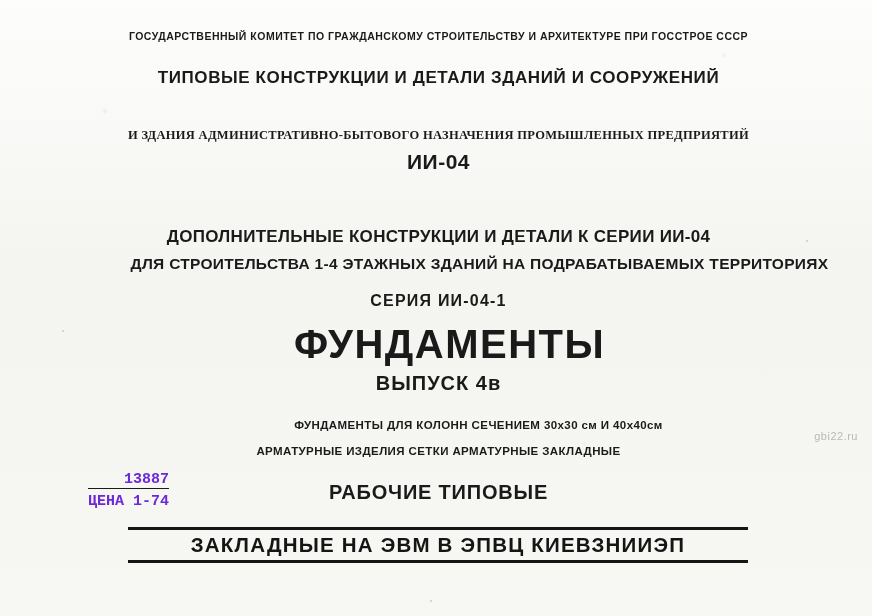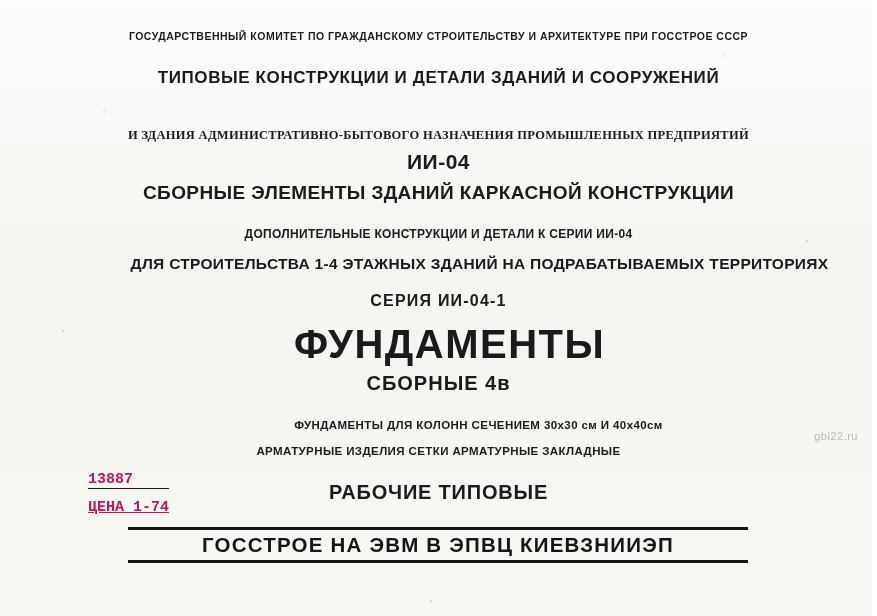--- a/index.html
+++ b/index.html
@@ -78,21 +78,21 @@
     letter-spacing: 0.5px;
   }
   .l-title2 {
     top: 182px;
     font-size: 19px;
     font-weight: bold;
     letter-spacing: 0.4px;
   }
   .l-add1 {
     top: 227px;
-    font-size: 12px;
+    font-size: 17px;
     font-weight: bold;
     letter-spacing: 0.3px;
   }
   .l-add2 {
     top: 255px;
     font-size: 15.5px;
     font-weight: bold;
     letter-spacing: 0.3px;
     margin-left: 41px;
   }
@@ -135,28 +135,27 @@
     letter-spacing: 0.8px;
   }
   .stamp {
     position: absolute;
     left: 88px;
     top: 472px;
     font-family: "Liberation Mono", monospace;
     font-size: 15px;
     font-weight: bold;
     line-height: 1.05;
-    color: #be185d;
-    text-align: left;
+    color: #6d28d9;
+    text-align: right;
   }
   .stamp .price-line {
     border-top: 1.5px solid #1a1a1a;
-    padding-top: 11px;
+    padding-top: 5px;
     display: inline-block;
-    text-decoration: underline;
   }
   .stamp .num {
     display: block;
     letter-spacing: 0px;
   }
   .banner {
     position: absolute;
     left: 128px;
     top: 527px;
     width: 620px;
@@ -196,43 +195,42 @@
   <div class="sheet">
 
     <div class="line l-committee">ГОСУДАРСТВЕННЫЙ КОМИТЕТ ПО ГРАЖДАНСКОМУ СТРОИТЕЛЬСТВУ И АРХИТЕКТУРЕ ПРИ ГОССТРОЕ СССР</div>
 
     <div class="line l-title1">ТИПОВЫЕ КОНСТРУКЦИИ И ДЕТАЛИ ЗДАНИЙ И СООРУЖЕНИЙ</div>
 
     <div class="line l-sub2">И ЗДАНИЯ АДМИНИСТРАТИВНО-БЫТОВОГО НАЗНАЧЕНИЯ ПРОМЫШЛЕННЫХ ПРЕДПРИЯТИЙ</div>
 
     <div class="line l-code">ИИ-04</div>
 
-    <div class="line l-title2">СБОРНЫЕ ЭЛЕМЕНТЫ ЗДАНИЙ КАРКАСНОЙ КОНСТРУКЦИИ</div>
 
     <div class="line l-add1">ДОПОЛНИТЕЛЬНЫЕ КОНСТРУКЦИИ И ДЕТАЛИ К СЕРИИ ИИ-04</div>
     <div class="line l-add2">ДЛЯ СТРОИТЕЛЬСТВА 1-4 ЭТАЖНЫХ ЗДАНИЙ НА ПОДРАБАТЫВАЕМЫХ ТЕРРИТОРИЯХ</div>
 
     <div class="line l-series">СЕРИЯ  ИИ-04-1</div>
 
     <div class="line l-main">ФУНДАМЕНТЫ</div>
 
-    <div class="line l-issue">СБОРНЫЕ 4в</div>
+    <div class="line l-issue">ВЫПУСК 4в</div>
 
     <div class="line l-note1">ФУНДАМЕНТЫ ДЛЯ КОЛОНН СЕЧЕНИЕМ 30х30 см  И  40х40см</div>
     <div class="line l-note2">АРМАТУРНЫЕ ИЗДЕЛИЯ  СЕТКИ АРМАТУРНЫЕ ЗАКЛАДНЫЕ</div>
 
     <div class="line l-working">РАБОЧИЕ ТИПОВЫЕ</div>
 
     <div class="stamp">
       <span class="num">13887</span>
       <span class="price-line">ЦЕНА  1-74</span>
     </div>
 
     <div class="banner">
-      <span class="banner-text">ГОССТРОЕ НА ЭВМ В ЭПВЦ КИЕВЗНИИЭП</span>
+      <span class="banner-text">ЗАКЛАДНЫЕ НА ЭВМ В ЭПВЦ КИЕВЗНИИЭП</span>
     </div>
 
     <div class="watermark">gbi22.ru</div>
 
     <div class="speck" style="left:806px; top:240px; width:2px; height:2px;"></div>
     <div class="speck" style="left:62px; top:330px; width:2px; height:2px;"></div>
     <div class="speck" style="left:430px; top:600px; width:2px; height:2px;"></div>
   </div>
 </div>
 

